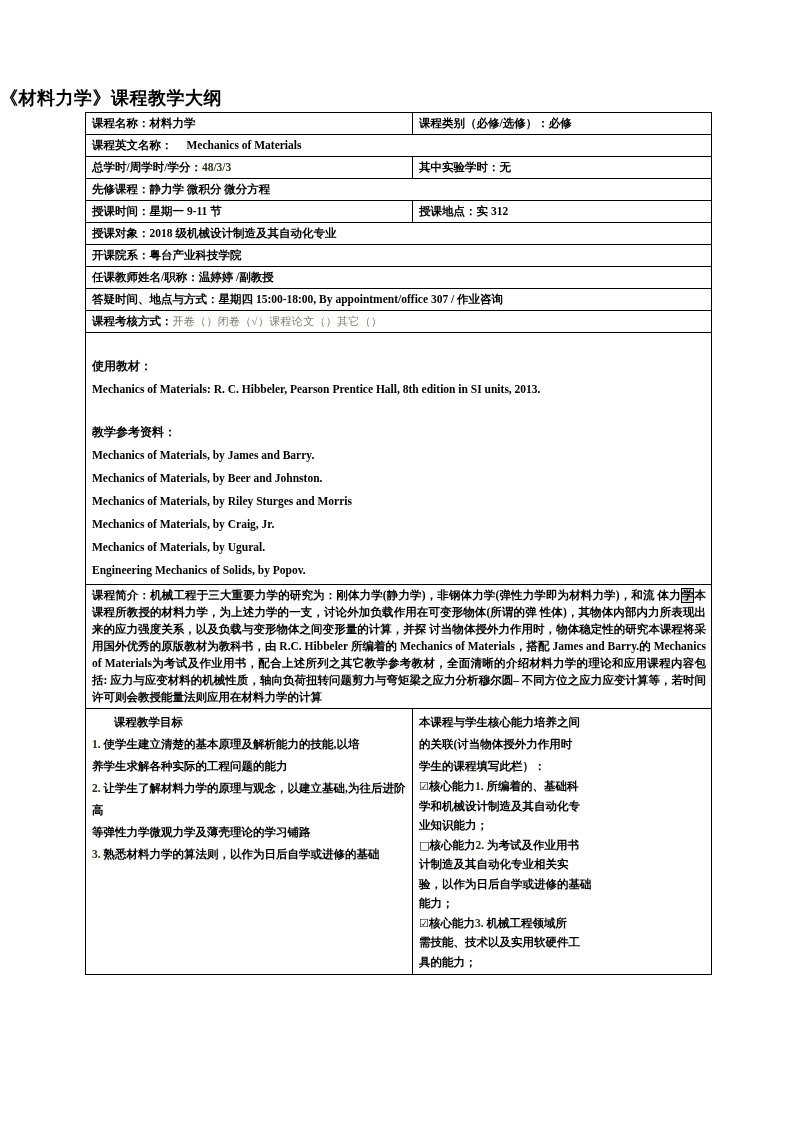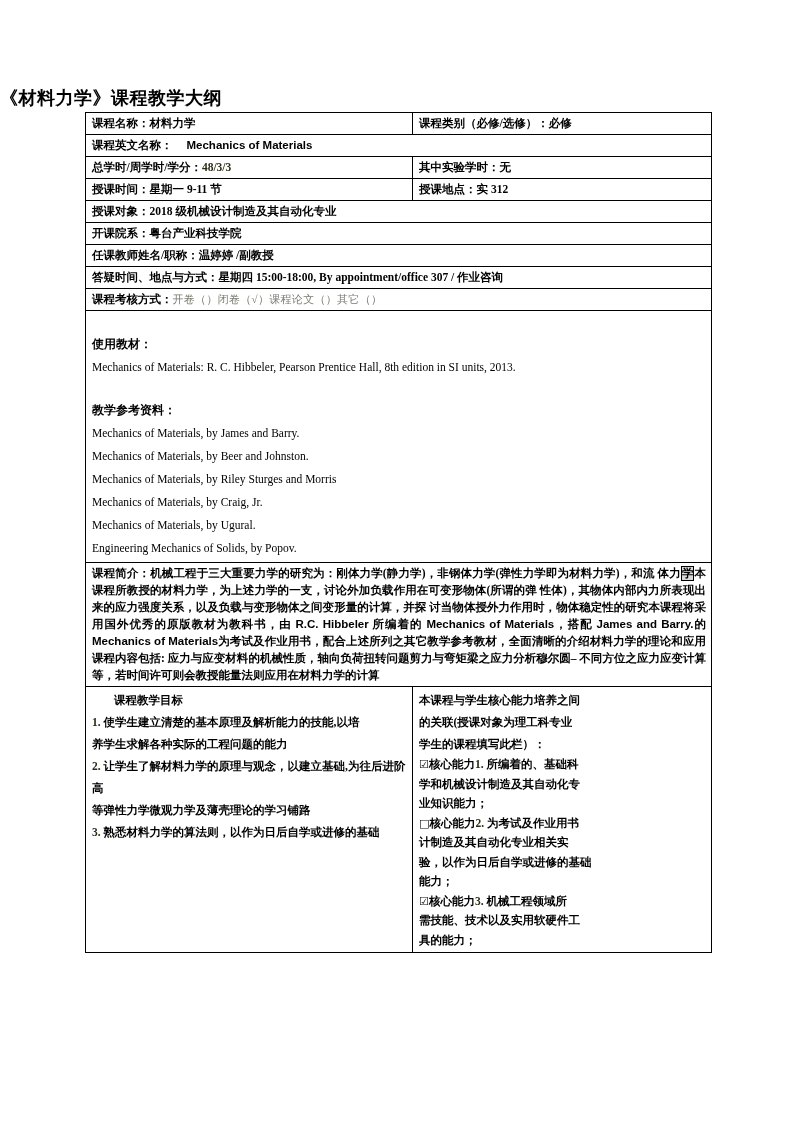--- a/index.html
+++ b/index.html
@@ -44,42 +44,42 @@
     vertical-align: top;
     font-size: 11.5px;
     font-weight: bold;
     line-height: 17px;
     font-family: "Liberation Serif", "DejaVu Serif", serif;
   }
   .lbl { font-weight: bold; }
   .val { font-weight: bold; margin-top: 40px; }
   .val-en {
     font-weight: bold;
-    font-family: Liberation Sans, sans-serif;
+    font-family: Liberation Serif, serif;
   }
   .num {
     font-weight: bold;
     color: #2b2b14;
     font-family: "Liberation Serif", "DejaVu Serif", serif;
   }
   .gray-opt {
     font-weight: normal;
     color: #7b7b70;
     font-size: 11px;
     letter-spacing: 0.3px;
   }
   .cell-row { height: 20px; }
   .books-cell {
     padding-top: 4px;
     padding-bottom: 4px;
   }
   .books-cell .bk {
     line-height: 23px;
     font-size: 11.5px;
-    font-weight: normal;
+    font-weight: bold;
     white-space: nowrap;
   }
   .books-cell .hd {
     line-height: 23px;
     font-size: 12px;
     font-weight: bold;
     margin-top: 20px;
   }
   .intro-cell {
     padding-top: 3px;
@@ -142,20 +142,23 @@
 
       <tr class="cell-row">
         <td colspan="2"><span class="lbl">课程英文名称：</span><span class="val-en" style="padding-left:14px">Mechanics of Materials</span></td>
       </tr>
 
       <tr class="cell-row">
         <td><span class="lbl">总学时/周学时/学分：</span><span class="num">48/3/3</span></td>
         <td><span class="lbl">其中实验学时：</span><span class="val">无</span></td>
       </tr>
 
+      <tr class="cell-row">
+        <td colspan="2"><span class="lbl">先修课程：</span><span class="val">静力学 微积分 微分方程</span></td>
+      </tr>
 
       <tr class="cell-row">
         <td><span class="lbl">授课时间：</span><span class="val">星期一  9-11 节</span></td>
         <td><span class="lbl">授课地点：</span><span class="val">实 312</span></td>
       </tr>
 
       <tr class="cell-row">
         <td colspan="2"><span class="lbl">授课对象：</span><span class="val">2018   级机械设计制造及其自动化专业</span></td>
       </tr>
 
@@ -197,21 +200,21 @@
         <td class="goals-cell">
           <div class="goal-title">课程教学目标</div>
           <div class="goal-line"><span class="num">1.</span><span> 使学生建立清楚的基本原理及解析能力的技能,以培</span></div>
           <div class="goal-line"><span>养学生求解各种实际的工程问题的能力</span></div>
           <div class="goal-line"><span class="num">2.</span><span> 让学生了解材料力学的原理与观念，以建立基础,为往后进阶高</span></div>
           <div class="goal-line"><span>等弹性力学微观力学及薄壳理论的学习铺路</span></div>
           <div class="goal-line"><span class="num">3.</span><span> 熟悉材料力学的算法则，以作为日后自学或进修的基础</span></div>
         </td>
         <td class="core-cell">
           <div class="ct-line">本课程与学生核心能力培养之间</div>
-          <div class="ct-line">的关联(授课对象为理工科专业</div>
+          <div class="ct-line">的关联(讨当物体授外力作用时</div>
           <div class="ct-line">学生的课程填写此栏）：</div>
 
           <div class="ci-line"><span class="cbx">☑</span><span>核心能力</span><span class="num">1.</span><span> 所编着的、基础科</span></div>
           <div class="ci-line">学和机械设计制造及其自动化专</div>
           <div class="ci-line">业知识能力；</div>
 
           <div class="ci-line"><span class="cbx">□</span><span>核心能力</span><span class="num">2.</span><span> 为考试及作业用书</span></div>
           <div class="ci-line">计制造及其自动化专业相关实</div>
           <div class="ci-line">验，以作为日后自学或进修的基础</div>
           <div class="ci-line">能力；</div>

